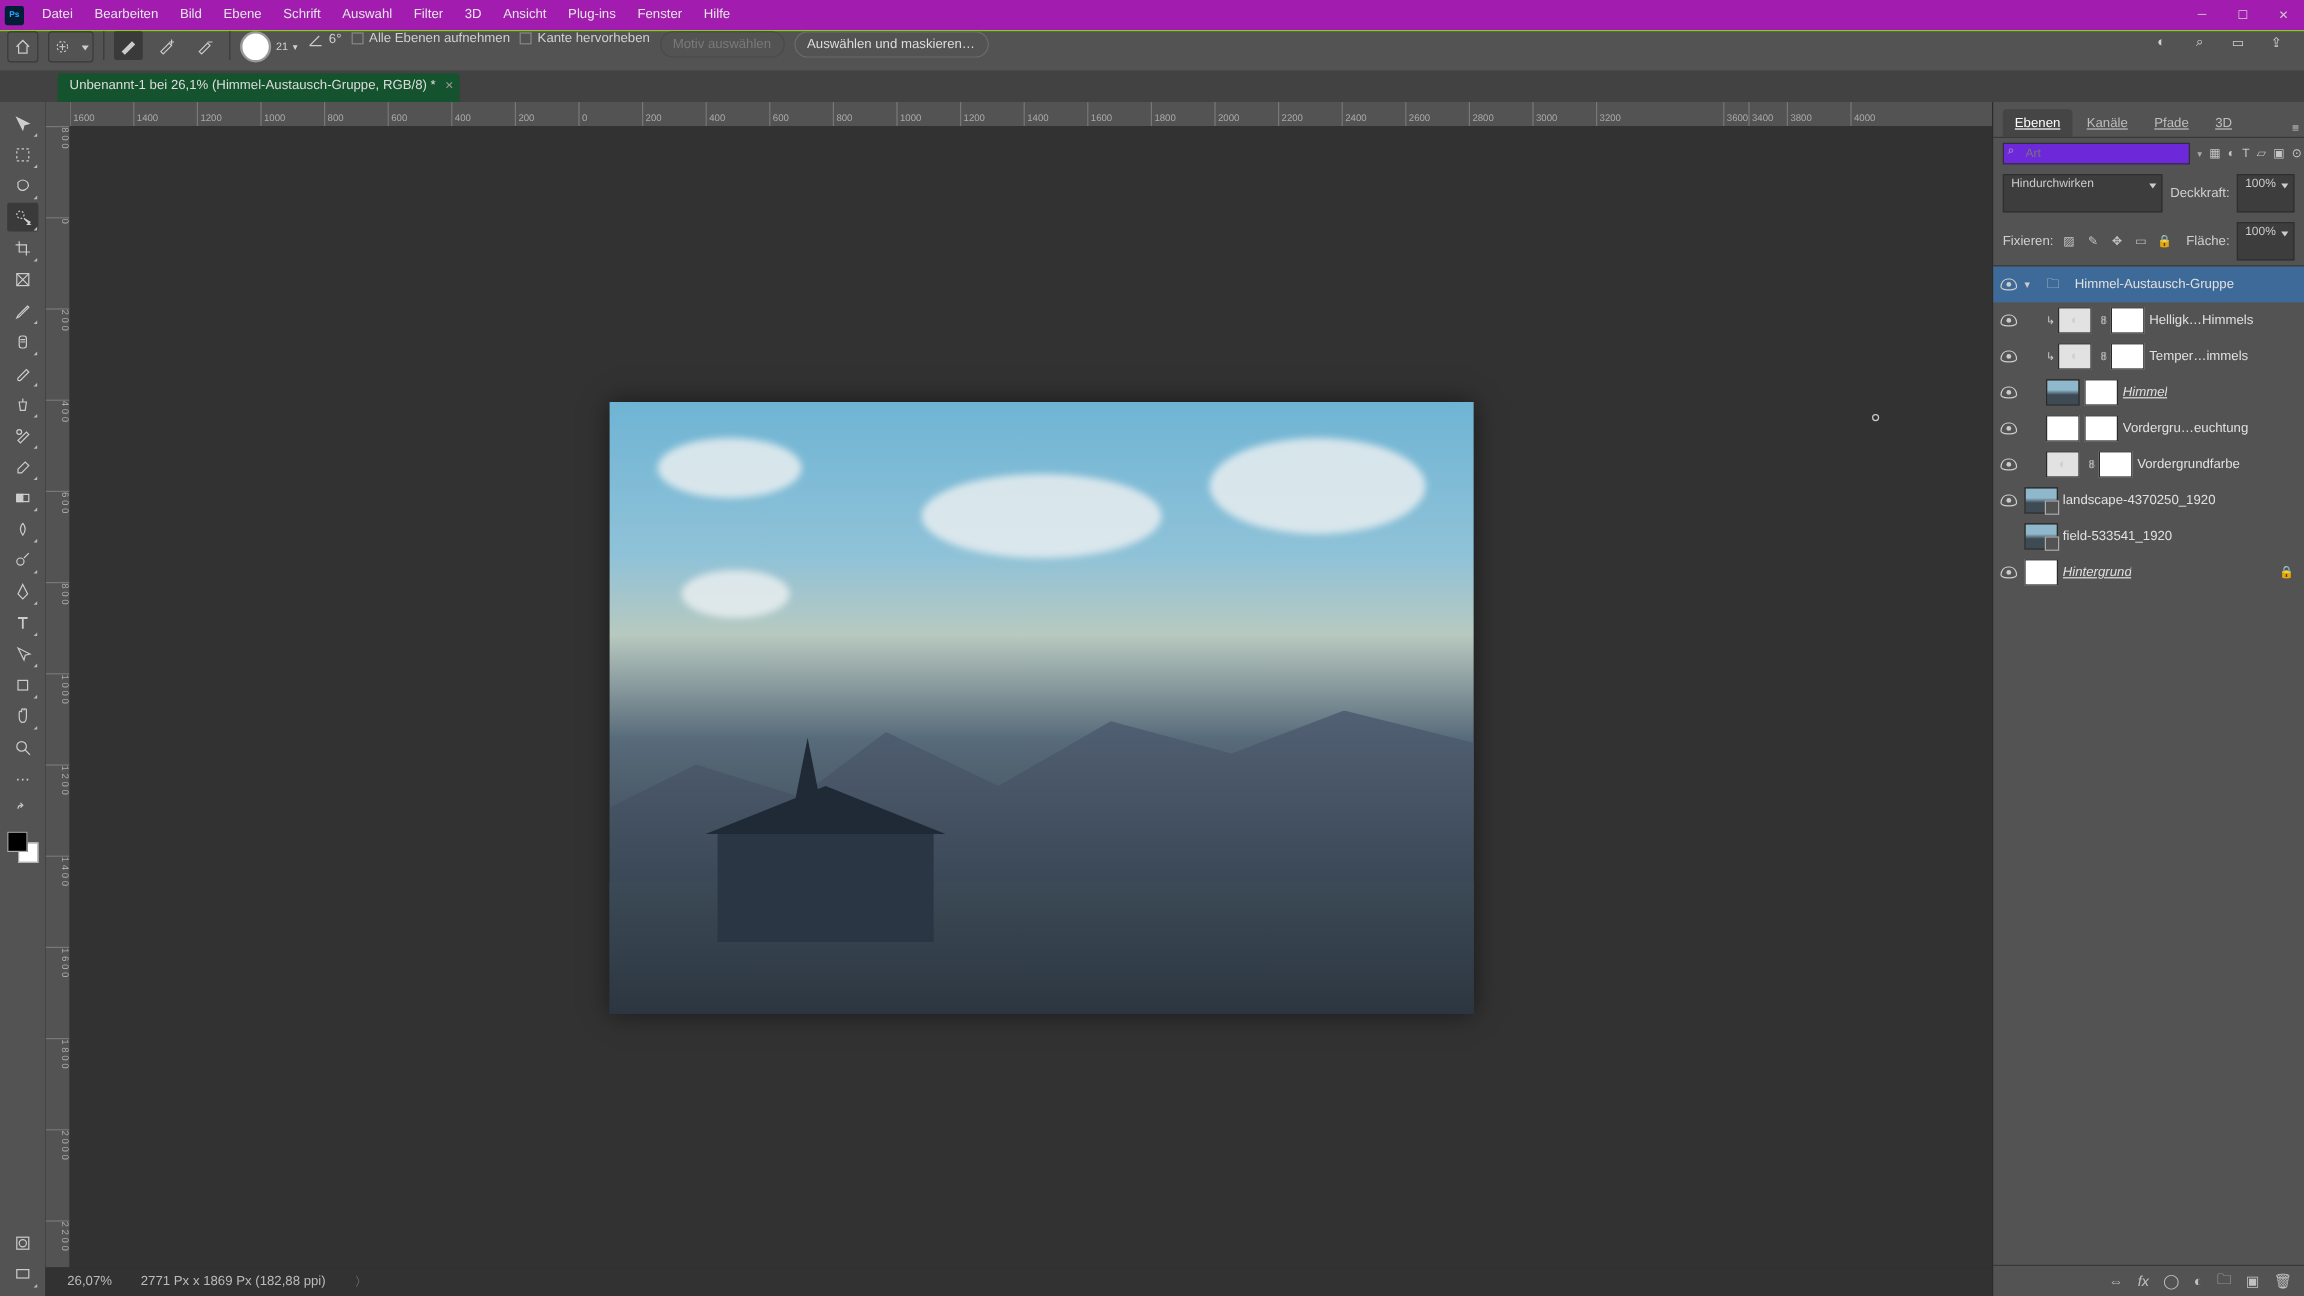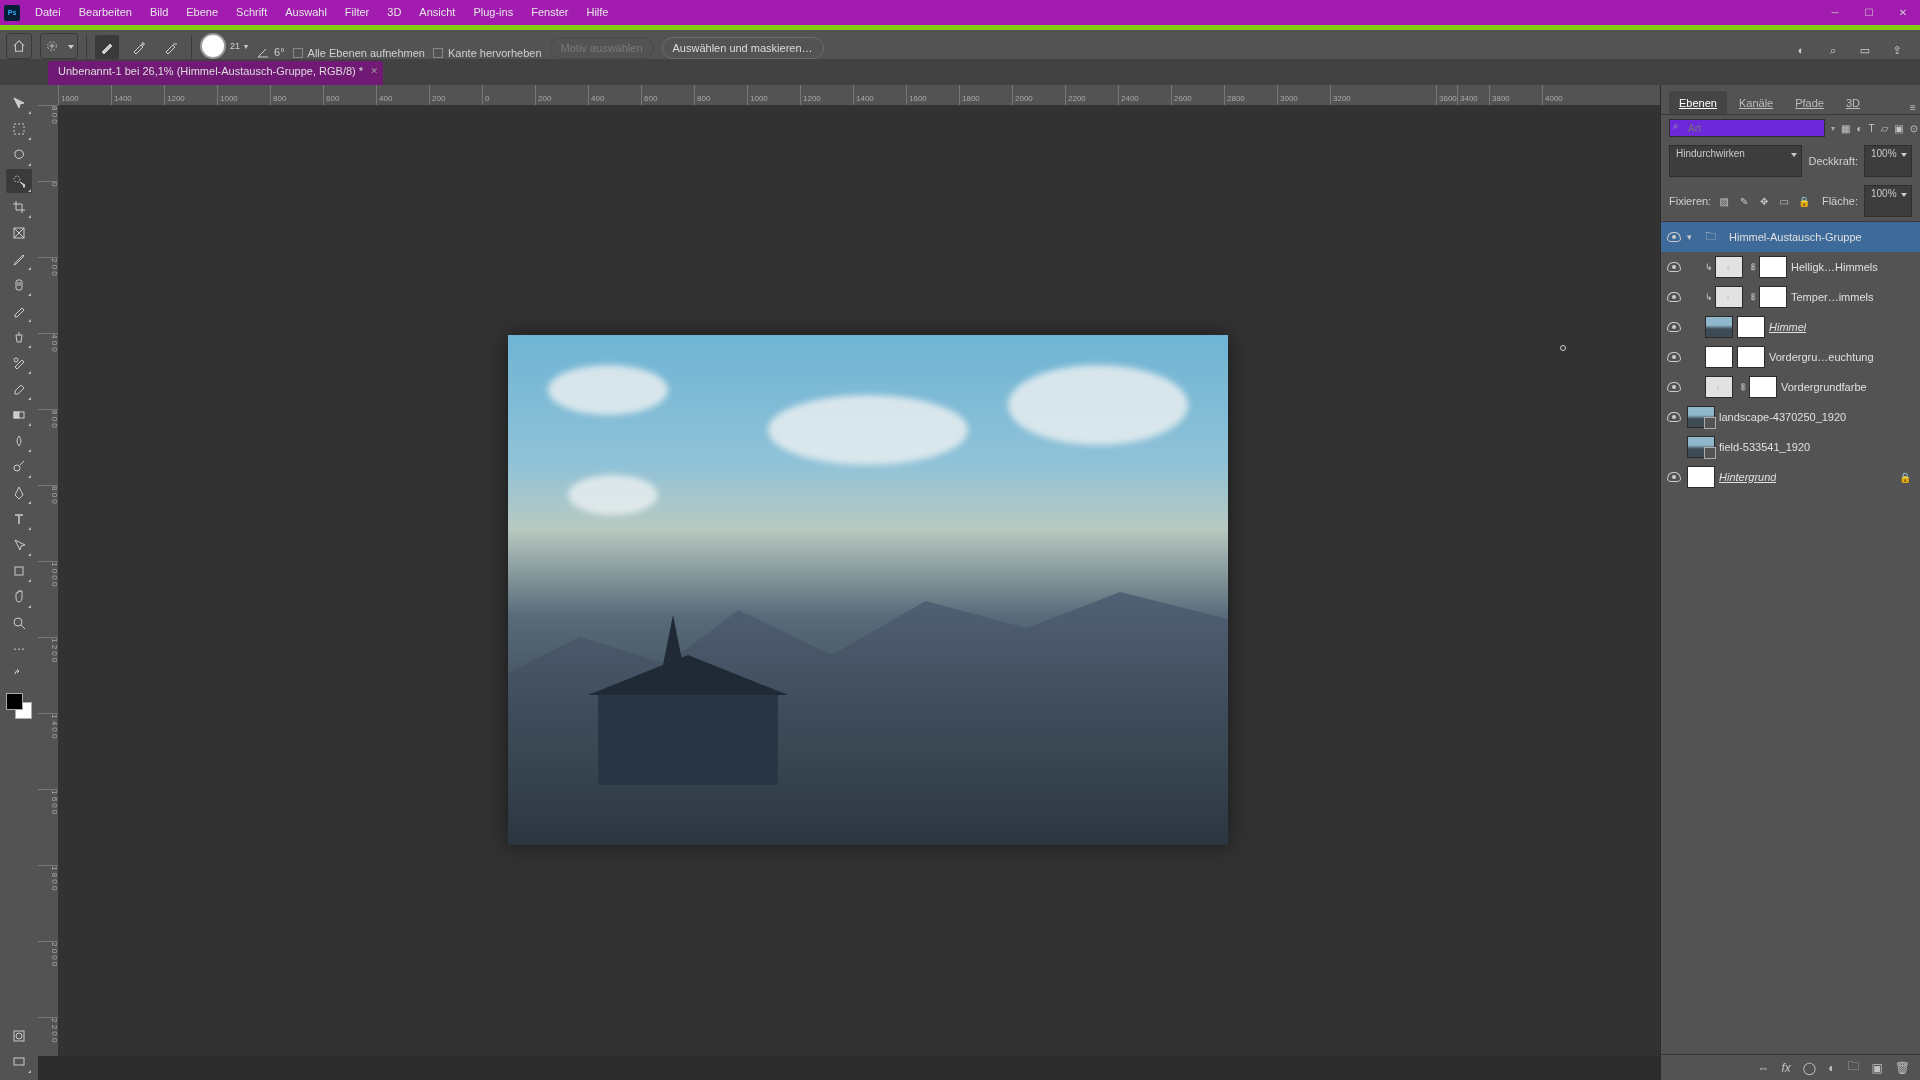--- a/index.html
+++ b/index.html
@@ -6,40 +6,40 @@
 body { background: #323232; color: #d0d0d0; font-size: 11px; overflow: hidden; width: 1920px; height: 1080px; user-select: none; }
 
 
 .menubar { height: 25px; background: #a21caf; display: flex; align-items: center; padding-left: 4px; justify-content: center; }
 .ps-icon { width: 16px; height: 16px; background: #001e36; border-radius: 2px; display: flex; align-items: center; justify-content: center; color: #31a8ff; font-size: 7px; font-weight: bold; margin-right: 6px; }
 .menubar span.mi { padding: 0 9px; line-height: 25px; cursor: default; color: #e6e6e6; }
 .win-ctrls { margin-left: auto; display: flex; }
 .win-ctrls div { width: 34px; height: 25px; display: flex; align-items: center; justify-content: center; font-size: 10px; color: #ccc; }
 
 
-.optbar { height: 34px; background: #535353; border-top: 5px solid #84cc16; display: flex; align-items: flex-end; padding: 0 6px; gap: 8px; }
+.optbar { height: 34px; background: #535353; border-top: 1px solid #84cc16; display: flex; align-items: flex-start; padding: 0 6px; gap: 8px; }
 .home-btn, .tool-preset { width: 26px; height: 26px; background: #535353; border: 1px solid #3a3a3a; border-radius: 3px; display: flex; align-items: center; justify-content: center; }
 .tool-preset { width: 38px; justify-content: flex-start; padding-left: 4px; position: relative; }
 .tool-preset::after { content: ""; border-left: 3px solid transparent; border-right: 3px solid transparent; border-top: 4px solid #ccc; position: absolute; right: 3px; top: 11px; }
 .opt-ico { width: 24px; height: 24px; display: flex; align-items: center; justify-content: center; border-radius: 2px; }
 .opt-ico.active { background: #3a3a3a; }
 .brush-prev { width: 26px; height: 26px; background: #fff; border-radius: 50%; border: 2px solid #999; }
 .brush-prev-wrap { display:flex; align-items:center; gap:4px; }
 .angle-box, .size-box { display: flex; align-items: center; gap: 4px; font-size: 11px; }
 .chk { display: flex; align-items: center; gap: 5px; }
 .chk .box { width: 10px; height: 10px; border: 1px solid #888; background: #535353; }
 .opt-btn { padding: 4px 10px; border: 1px solid #6b6b6b; border-radius: 12px; background: #535353; color: #ddd; font-size: 11px; }
 .opt-btn.disabled { color: #7a7a7a; border-color: #4a4a4a; }
 .optbar .spacer { flex: 1; }
 .optbar .right-icons { display: flex; gap: 14px; padding-right: 8px; }
 .right-icons div { width: 18px; height: 18px; display:flex; align-items:center; justify-content:center; }
 
 
 .doctabs { height: 26px; background: #424242; display: flex; align-items: flex-end; padding-left: 48px; }
-.doctab { height: 24px; background: #701a75; padding: 0 20px 4px 10px; display: flex; align-items: center; font-size: 11px; color: #ddd; border-top-left-radius: 3px; border-top-right-radius: 3px; position: relative; }
+.doctab { height: 24px; background: #14532d; padding: 0 20px 4px 10px; display: flex; align-items: center; font-size: 11px; color: #ddd; border-top-left-radius: 3px; border-top-right-radius: 3px; position: relative; }
 .doctab .x { position: absolute; right: 5px; top: 5px; font-size: 9px; color: #999; }
 
 
 .workspace { display: flex; height: calc(1080px - 25px - 34px - 26px); }
 
 
 .toolbar-l { width: 38px; background: #535353; display: flex; flex-direction: column; align-items: center; padding-top: 6px; gap: 2px; }
 .tool { width: 26px; height: 24px; display: flex; align-items: center; justify-content: center; border-radius: 2px; position: relative; }
 .tool.active { background: #3a3a3a; }
 .tool .tri { position: absolute; right: 1px; bottom: 1px; width: 0; height: 0; border-left: 3px solid transparent; border-bottom: 3px solid #bbb; }
@@ -448,20 +448,25 @@
         <div class="mtn" style="left:0;top:230px;width:100%;height:180px;background:linear-gradient(#56657a,#394654);clip-path:polygon(0 60%,10% 40%,22% 55%,32% 25%,45% 50%,58% 20%,72% 35%,85% 15%,100% 30%,100% 100%,0 100%)"></div>
         <div style="position:absolute;left:0;bottom:0;width:100%;height:110px;background:linear-gradient(#3c4a57,#2c3640);"></div>
         <div class="church">
           <div class="body"></div>
             <div class="roof"></div>
             <div class="spire"></div>
         </div>
       </div>
       <div class="cursor-ring"></div>
     </div>
+    <div class="statusbar">
+      <span>26,07%</span>
+      <span>2771 Px x 1869 Px (182,88 ppi)</span>
+      <span style="color:#888">〉</span>
+    </div>
   </div>
 
   <div class="rpanel">
     <div class="tabs">
       <div class="tab active">Ebenen</div>
       <div class="tab">Kanäle</div>
       <div class="tab">Pfade</div>
       <div class="tab">3D</div>
       <div style="margin-left:auto;padding:4px 6px;" class="mini-ico">≡</div>
     </div>

